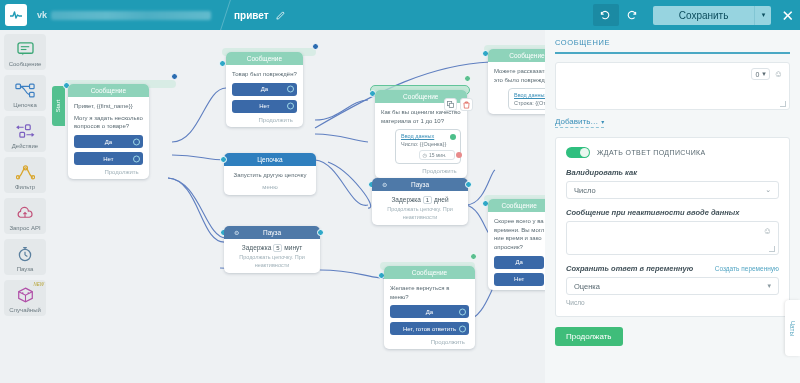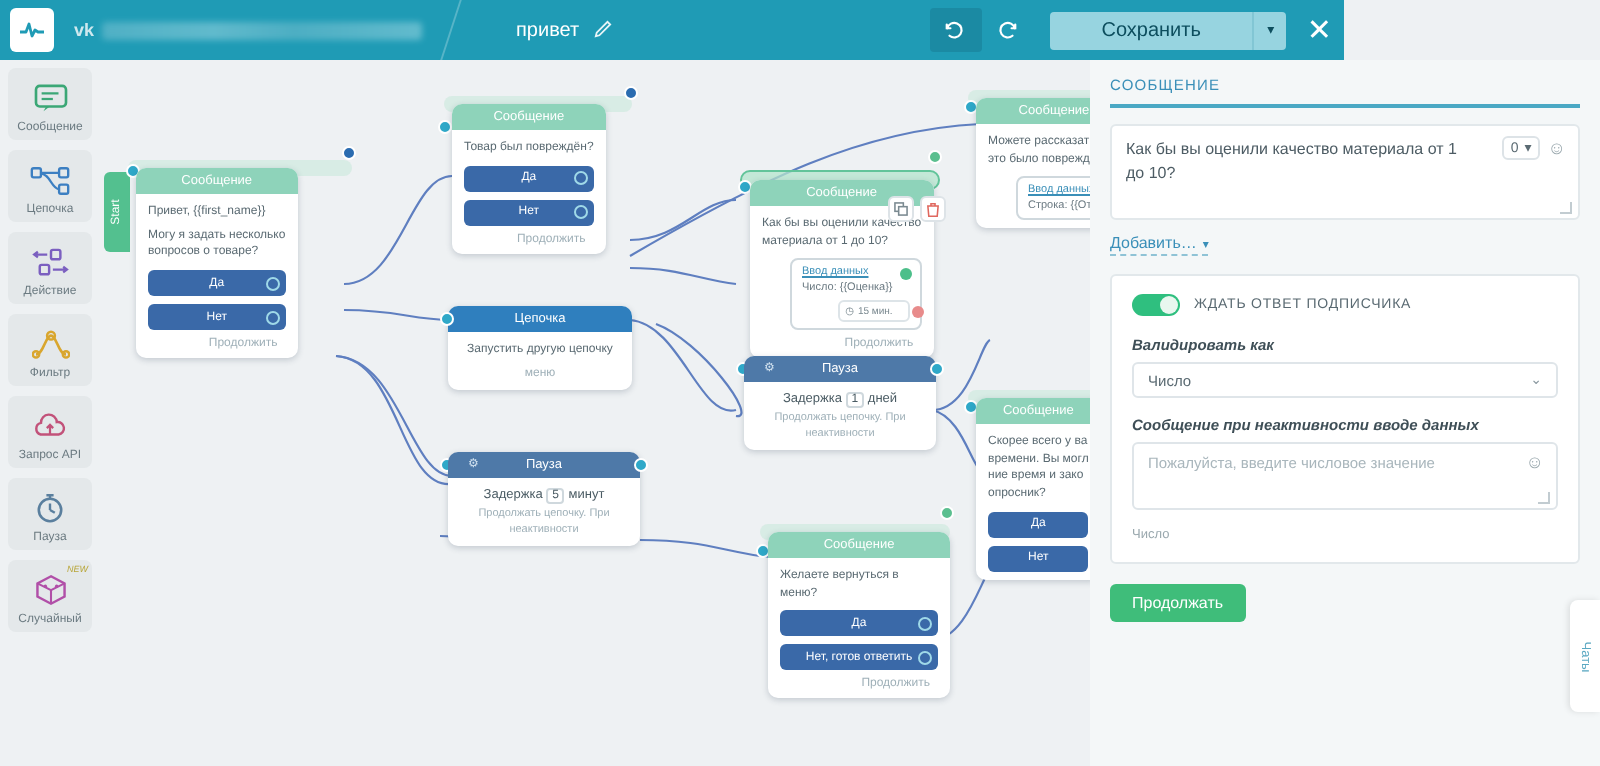--- a/index.html
+++ b/index.html
@@ -6,39 +6,39 @@
   html, body {
     width: 800px; height: 383px;
     font-family: "Liberation Sans", sans-serif;
     overflow: hidden;
     background: #eef1f3;
   }
   .app { position: relative; width: 800px; height: 383px; }
 
   
   .header {
-    position: absolute; left: 0; top: 0; width: 672px; height: 30px;
+    position: absolute; left: 0; top: 0; width: 800px; height: 30px;
     background: #1f9bb5; display: flex; align-items: center;
   }
   .logo-box {
     width: 22px; height: 22px; margin-left: 5px; background: #ffffff;
     border-radius: 3px; display: flex; align-items: center; justify-content: center;
   }
   .logo-box svg { display: block; }
   .vk-mark { margin-left: 10px; color: #cfe9ef; font-size: 9px; font-weight: bold; }
   .acct-blur {
     margin-left: 4px; width: 160px; height: 9px; border-radius: 2px;
     background: linear-gradient(90deg,#58b4c8 0%, #6dc0d1 35%, #55b2c6 60%, #6ec1d2 100%);
     filter: blur(1.6px); opacity: .85;
   }
   .crumb-sep {
     margin-left: 14px; width: 1px; height: 30px;
     background: rgba(255,255,255,.25); transform: skewX(-18deg);
   }
-  .crumb-title { margin-left: 32px; color: #ffffff; font-size: 10px; }
+  .crumb-title { margin-left: 8px; color: #ffffff; font-size: 10px; font-weight: bold; }
   .pencil-icon { margin-left: 7px; opacity: .9; }
   .hdr-right { margin-left: auto; display: flex; align-items: center; gap: 0; padding-right: 6px; }
   .icon-btn {
     width: 26px; height: 22px; display: flex; align-items: center; justify-content: center;
     color: #ffffff; cursor: pointer;
   }
   .icon-btn.undo { background: #1b8aa3; border-radius: 2px; }
   .save-btn {
     display: flex; align-items: stretch; margin-left: 8px; border-radius: 2px; overflow: hidden;
     background: #97d4e0; cursor: pointer;
@@ -558,21 +558,20 @@
     </div>
 
   </div>
 
   <div class="panel">
     <div class="panel-h">СООБЩЕНИЕ</div>
     <div class="panel-rule"></div>
 
     <div class="card">
       <div class="ta-wrap">
-        <div class="ta-text">Как бы вы оценили качество материала от 1 до 10?</div>
         <div class="ta-tools">
           <div class="zero-chip">
             <span>0</span>
             <span>▾</span>
           </div>
           <div class="emoji">☺</div>
         </div>
         <div class="resize-grip"></div>
       </div>
     </div>
@@ -588,25 +587,32 @@
       </div>
 
       <div class="fld-lbl">Валидировать как</div>
       <div class="select">
         <span>Число</span>
         <span class="cv">⌄</span>
       </div>
 
       <div class="fld-lbl">Сообщение при неактивности вводе данных</div>
       <div class="err-box">
-        <div class="ph">Пожалуйста, введите числовое значение</div>
         <div class="emoji">☺</div>
         <div class="resize-grip"></div>
       </div>
 
+      <div class="split-lbl">
+        <div class="fld-lbl" style="margin:0">Сохранить ответ в переменную</div>
+        <div class="mini-link">Создать переменную</div>
+      </div>
+      <div class="select" style="margin-bottom:4px">
+        <span>Оценка</span>
+        <span class="cv">▾</span>
+      </div>
       <div class="hint" style="margin-top:0">Число</div>
     </div>
 
     <div class="apply">Продолжать</div>
   </div>
 
   <div class="chats-tab">
     <span>Чаты</span>
   </div>
 

